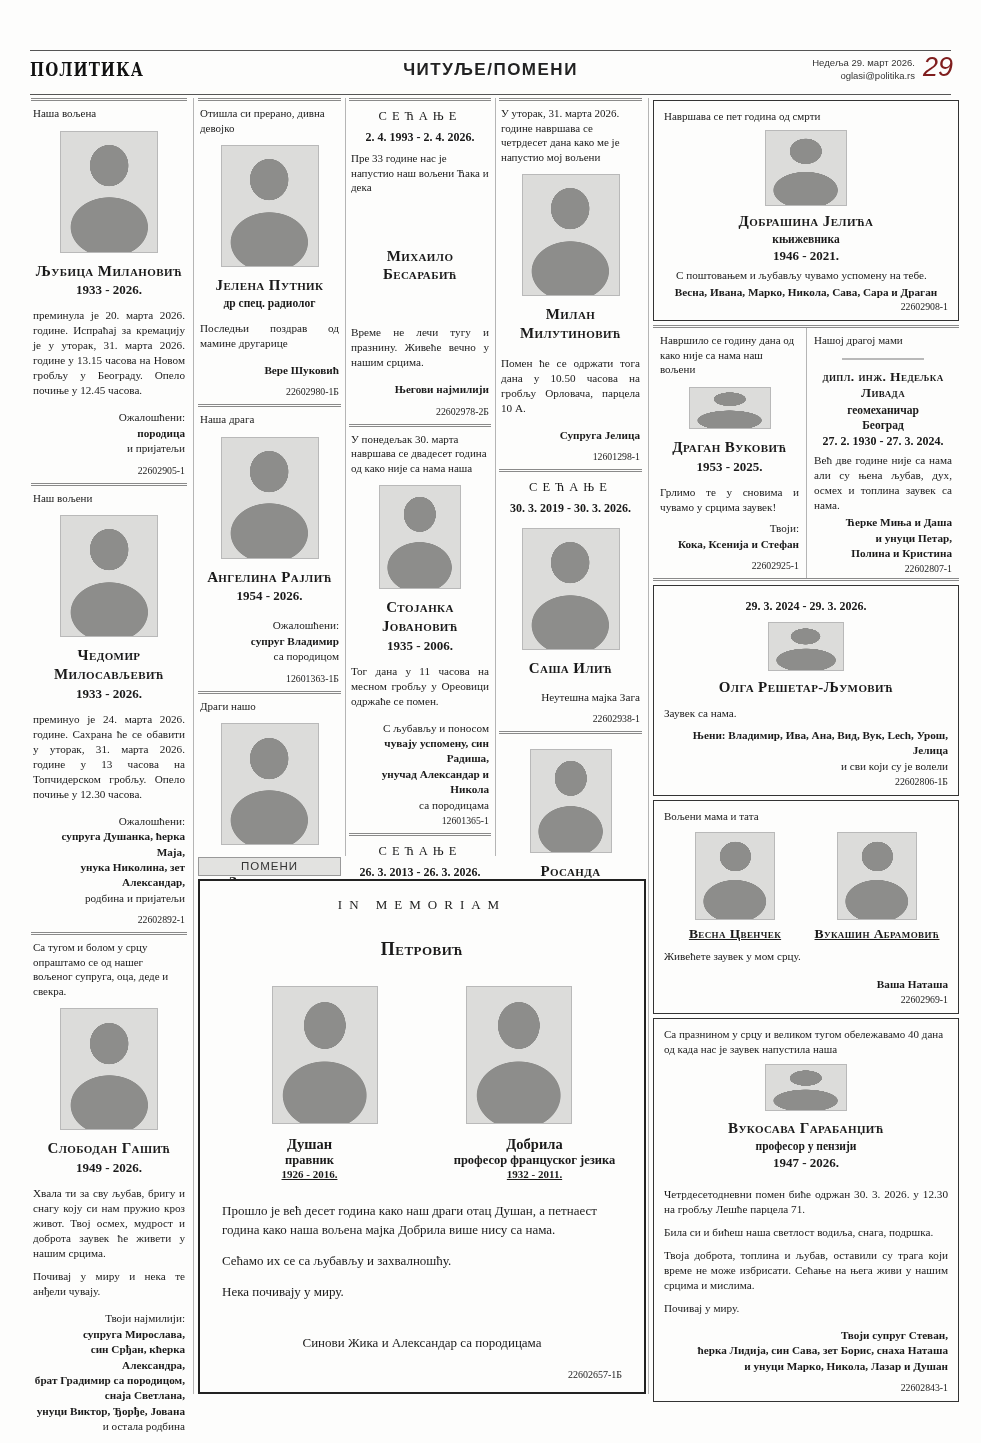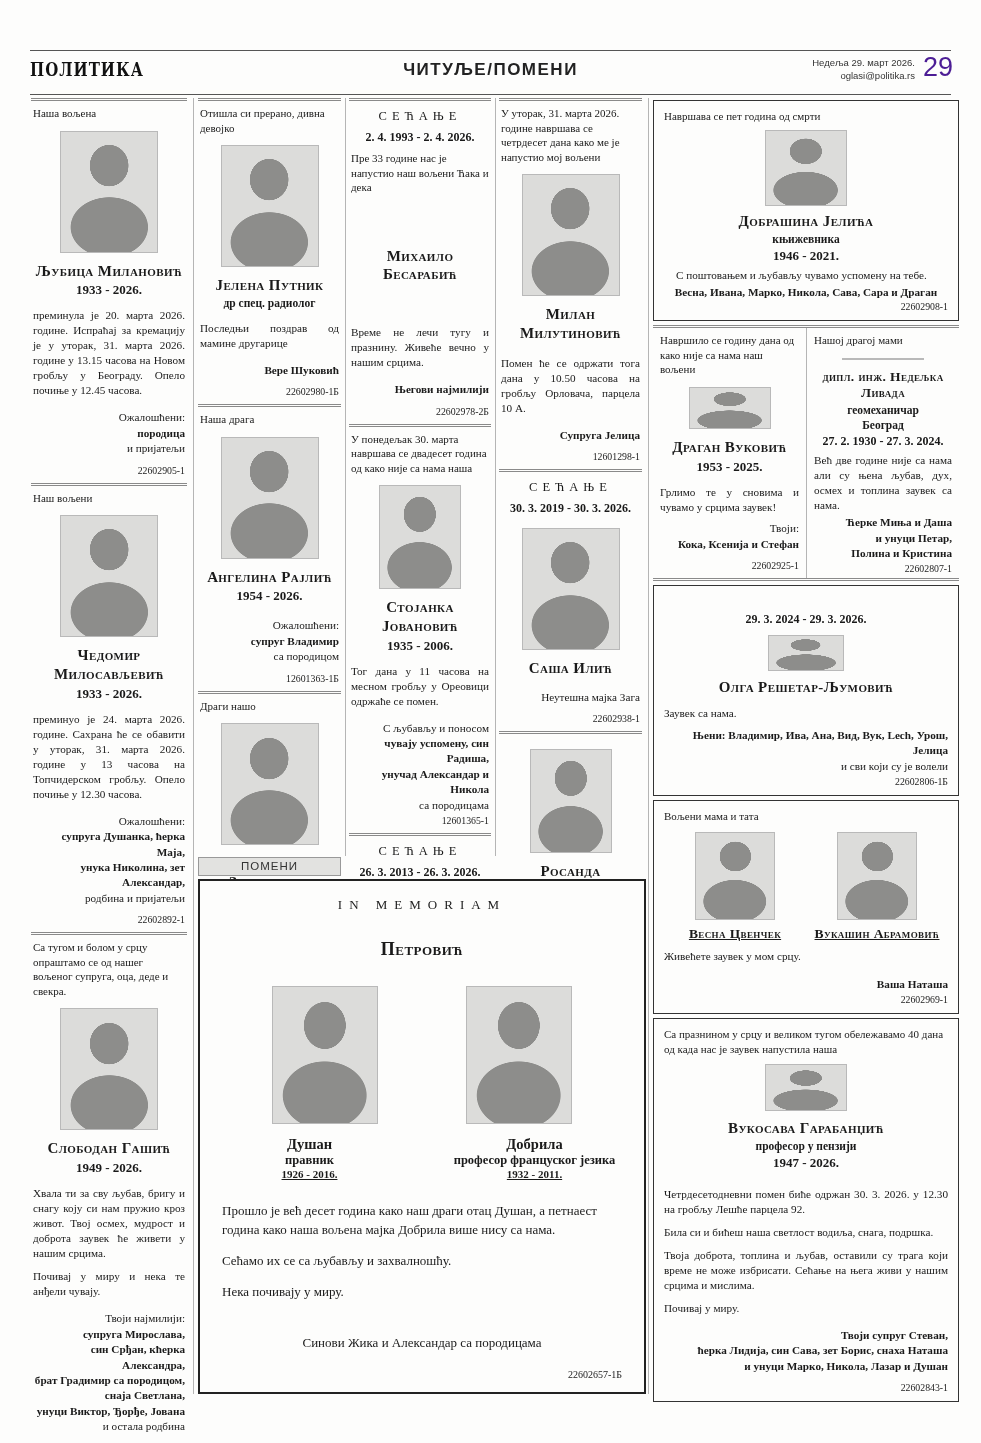--- a/index.html
+++ b/index.html
@@ -15,21 +15,21 @@
   .rule-bot { top:94px; }
   .masthead { position:absolute; left:30px; top:58px; font-family:"DejaVu Serif",serif;
     font-weight:bold; font-size:15px; letter-spacing:1px; transform:scaleY(1.25);
     transform-origin:left top; color:#111; }
   .page-title { position:absolute; left:0; right:0; top:60px; text-align:center;
     font-family:"Liberation Sans",sans-serif; font-size:17px; letter-spacing:1.5px;
     font-weight:bold; color:#222; }
   .issue-meta { position:absolute; right:66px; top:57px; text-align:right;
     font-family:"Liberation Sans",sans-serif; font-size:9.5px; line-height:1.35; color:#333; }
   .page-num { position:absolute; right:28px; top:52px; font-family:"Liberation Sans",sans-serif;
-    font-size:27px; font-weight:normal; color:#4c1d95; }
+    font-size:27px; font-weight:normal; color:#7f1d1d;font-style:italic; }
   
   .col { position:absolute; top:98px; }
   #col1 { left:31px;  width:156px; }
   #col2 { left:198px; width:143px; }
   #col3 { left:349px; width:142px; }
   #col4 { left:499px; width:143px; }
   #col5 { left:653px; top:100px; width:306px; }
   .vdiv { position:absolute; width:1px; background:#b5b5b5; top:98px; }
   #vd1 { left:193px; height:1296px; }
   #vd2 { left:345px; height:758px; }
@@ -311,21 +311,21 @@
         <div class="sig" style="padding-top:1px">
           <div class="b">Ћерке Миња и Даша</div>
           <div class="b">и унуци Петар,</div>
           <div class="b">Полина и Кристина</div>
         </div>
         <div class="adid" style="padding-top:1px">22602807-1</div>
       </article>
     </div>
 
     <article class="box" style="height:211px">
-      <div class="mdates" style="margin-top:18px">29. 3. 2024 - 29. 3. 2026.</div>
+      <div class="mdates" style="margin-top:5px">29. 3. 2024 - 29. 3. 2026.</div>
       <div class="photo small" style="width:76px;height:88px;margin:2px auto 5px"></div>
       <h3 class="name">Олга Решетар-Љумовић</h3>
       <p class="obody" style="margin-top:8px">Заувек са нама.</p>
       <div class="sig" style="padding-top:3px">
         <div class="b">Њени: Владимир, Ива, Ана, Вид, Вук, Lech, Урош, Јелица</div>
         <div>и сви који су је волели</div>
       </div>
       <div class="adid" style="padding-top:2px">22602806-1Б</div>
     </article>
 
@@ -347,21 +347,21 @@
       </div>
       <div class="adid" style="padding-top:2px">22602969-1</div>
     </article>
 
     <article class="box" style="height:384px">
       <p class="intro">Са празнином у срцу и великом тугом обележавамо 40 дана од када нас је заувек напустила наша</p>
       <div class="photo small" style="margin:4px auto 6px"></div>
       <h3 class="name">Вукосава Гарабанџић</h3>
       <div class="subtitle">професор у пензији</div>
       <div class="years">1947 - 2026.</div>
-      <p class="obody" style="margin-top:10px">Четрдесетодневни помен биће одржан 30. 3. 2026. у 12.30 на гробљу Лешће парцела 92.</p>
+      <p class="obody" style="margin-top:10px">Четрдесетодневни помен биће одржан 30. 3. 2026. у 12.30 на гробљу Лешће парцела 71.</p>
       <p class="obody">Била си и бићеш наша светлост водиља, снага, подршка.</p>
       <p class="obody">Твоја доброта, топлина и љубав, оставили су трага који време не може избрисати. Сећање на њега живи у нашим срцима и мислима.</p>
       <p class="obody">Почивај у миру.</p>
       <div class="sig">
         <div class="b">Твоји супруг Стеван,</div>
         <div class="b">ћерка Лидија, син Сава, зет Борис, снаха Наташа</div>
         <div class="b">и унуци Марко, Никола, Лазар и Душан</div>
       </div>
       <div class="adid">22602843-1</div>
     </article>

